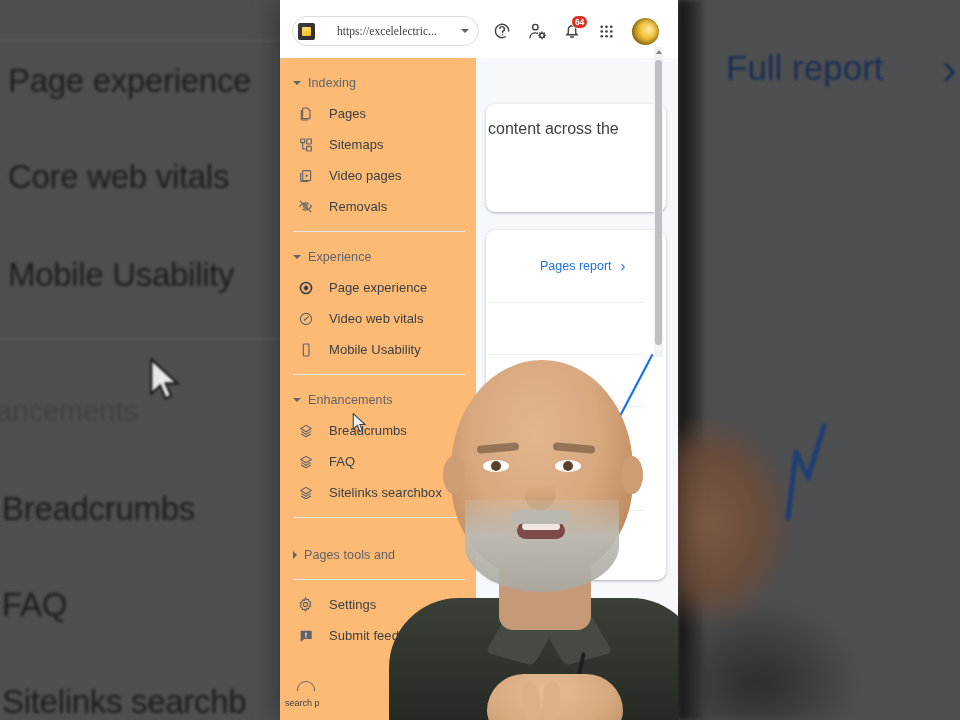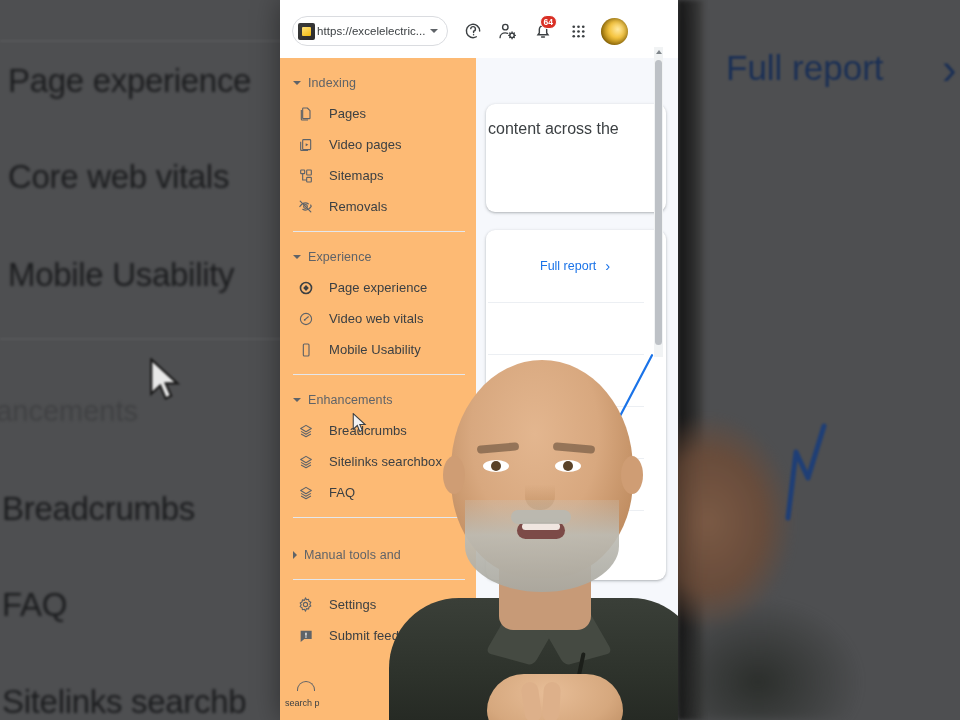--- a/index.html
+++ b/index.html
@@ -74,35 +74,35 @@
     box-shadow:0 0 26px rgba(0,0,0,.40);
   }
 
   
   .topbar{
     position:absolute;left:0;top:0;width:398px;height:62px;background:#fff;
     display:flex;align-items:center;padding-left:12px;box-sizing:border-box;
   }
   .urlpill{
     display:flex;align-items:center;height:30px;border:1px solid #dadce0;border-radius:16px;
-    padding:0 6px 0 5px;background:#fff;gap:2px;box-sizing:border-box;
+    padding:0 6px 0 5px;background:#fff;gap:22px;box-sizing:border-box;font-family:Liberation Serif, serif;
   }
   .favicon{
     width:17px;height:17px;border-radius:2px;
     background:linear-gradient(145deg,#3b3b3b 0%,#2c2c2c 100%);
     display:flex;align-items:center;justify-content:center;flex:none;
   }
   .favicon i{display:block;width:9px;height:9px;border-radius:1px;
     background:linear-gradient(150deg,#ffe27a 0%,#f2b90d 100%);}
   .urltext{font-size:11.5px;color:#3c4043;white-space:nowrap;letter-spacing:.05px;}
   .caret{width:0;height:0;border-left:4px solid transparent;border-right:4px solid transparent;
     border-top:4.5px solid #5f6368;margin-left:2px;margin-right:3px;}
 
   .topicons{display:flex;align-items:center;gap:13px;margin-left:13px;}
-  .ticon{width:22px;height:22px;display:flex;align-items:center;justify-content:flex-end;
+  .ticon{width:22px;height:22px;display:flex;align-items:center;justify-content:flex-start;
     position:relative;color:#3c4043;}
   .badge{
     position:absolute;left:9px;top:-5px;min-width:15px;height:14px;border-radius:8px;
     background:#d93025;color:#fff;font-size:8.5px;font-weight:700;
     display:flex;align-items:center;justify-content:center;padding:0 3px;box-sizing:border-box;
     border:1.5px solid #fff;line-height:1;
   }
   .avatar{
     width:27px;height:27px;border-radius:50%;flex:none;
     background:
@@ -302,21 +302,21 @@
       <div class="avatar"></div>
     </div>
   </div>
 
   <div class="main">
     <div class="card card-a"></div>
     <div class="ctext">content across the</div>
 
     <div class="card card-b"></div>
     <div class="full-report">
-      <span>Full report</span>
+      <span>Pages report</span>
       <span class="fr-chev">›</span>
     </div>
 
     <div class="gridline" style="top:244px;"></div>
     <div class="gridline" style="top:296px;"></div>
     <div class="gridline" style="top:348px;"></div>
     <div class="gridline" style="top:400px;"></div>
     <div class="gridline" style="top:452px;"></div>
 
     <svg class="chart-svg" id="chart-svg" viewBox="0 0 180 200">
@@ -343,43 +343,43 @@
         <svg width="16" height="16" viewBox="0 0 24 24" fill="none" stroke="#5f6368" stroke-width="1.7" stroke-linejoin="round">
           <path d="M8 3h6l4 4v11a1 1 0 0 1-1 1H8a1 1 0 0 1-1-1V4a1 1 0 0 1 1-1Z"></path>
           <path d="M5 6v14a1 1 0 0 0 1 1h9"></path>
         </svg>
       </span>
       <span>Pages</span>
     </div>
 
     <div class="row">
       <span class="ic">
-        <svg width="16" height="16" viewBox="0 0 24 24" fill="none" stroke="#5f6368" stroke-width="1.7" stroke-linejoin="round">
-          <rect x="7" y="4" width="12" height="15" rx="1.3"></rect>
-          <path d="M4 7v12a1 1 0 0 0 1 1h10"></path>
-          <path d="M11.5 9.2v4.6l4-2.3Z" fill="#5f6368" stroke="none"></path>
-        </svg>
-      </span>
-      <span>Video pages</span>
-    </div>
-
-    <div class="row">
-      <span class="ic">
         <svg width="16" height="16" viewBox="0 0 24 24" fill="none" stroke="#5f6368" stroke-width="1.7">
           <rect x="4" y="3" width="6" height="5.4" rx="1"></rect>
           <rect x="13" y="3" width="7" height="7.5" rx="1"></rect>
           <rect x="13" y="14" width="7" height="7" rx="1"></rect>
           <path d="M7 8.4V18h6"></path>
         </svg>
       </span>
       <span>Sitemaps</span>
     </div>
 
     <div class="row">
       <span class="ic">
+        <svg width="16" height="16" viewBox="0 0 24 24" fill="none" stroke="#5f6368" stroke-width="1.7" stroke-linejoin="round">
+          <rect x="7" y="4" width="12" height="15" rx="1.3"></rect>
+          <path d="M4 7v12a1 1 0 0 0 1 1h10"></path>
+          <path d="M11.5 9.2v4.6l4-2.3Z" fill="#5f6368" stroke="none"></path>
+        </svg>
+      </span>
+      <span>Video pages</span>
+    </div>
+
+    <div class="row">
+      <span class="ic">
         <svg width="17" height="17" viewBox="0 0 24 24" fill="none" stroke="#5f6368" stroke-width="1.7" stroke-linecap="round">
           <path d="M4 12s3.3-5 8-5c1.5 0 2.8.5 3.9 1.2"></path>
           <path d="M19.3 10a12 12 0 0 1 .7 2s-3.3 5-8 5c-1.4 0-2.7-.4-3.8-1.1"></path>
           <circle cx="12" cy="12" r="2.6"></circle>
           <path d="M4.5 4.5 19.5 19.5"></path>
         </svg>
       </span>
       <span>Removals</span>
     </div>
 
@@ -439,42 +439,42 @@
     </div>
 
     <div class="row">
       <span class="ic">
         <svg width="16" height="16" viewBox="0 0 24 24" fill="none" stroke="#5f6368" stroke-width="1.6" stroke-linejoin="round">
           <path d="M12 3.6 20 8.3 12 13 4 8.3Z"></path>
           <path d="M4.6 12.6 12 16.9l7.4-4.3"></path>
           <path d="M4.6 16.4 12 20.7l7.4-4.3"></path>
         </svg>
       </span>
-      <span>Sitelinks searchbox</span>
+      <span>FAQ</span>
     </div>
 
     <div class="row">
       <span class="ic">
         <svg width="16" height="16" viewBox="0 0 24 24" fill="none" stroke="#5f6368" stroke-width="1.6" stroke-linejoin="round">
           <path d="M12 3.6 20 8.3 12 13 4 8.3Z"></path>
           <path d="M4.6 12.6 12 16.9l7.4-4.3"></path>
           <path d="M4.6 16.4 12 20.7l7.4-4.3"></path>
         </svg>
       </span>
-      <span>FAQ</span>
+      <span>Sitelinks searchbox</span>
     </div>
 
     <div class="sep"></div>
 
 
     <div style="height:12px"></div>
 
     <div class="sec collapsed">
       <span class="tri"></span>
-      <span>Manual tools and</span>
+      <span>Pages tools and</span>
     </div>
 
     <div class="sep"></div>
 
 
     <div class="row">
       <span class="ic">
         <svg width="17" height="17" viewBox="0 0 24 24" fill="none" stroke="#5f6368" stroke-width="1.6" stroke-linejoin="round">
           <circle cx="12" cy="12" r="3"></circle>
           <path d="M12 2.6l1.4 2.6 2.9-.6 .6 2.9 2.6 1.4-1.4 2.6 1.4 2.6-2.6 1.4-.6 2.9-2.9-.6L12 21.4l-1.4-2.6-2.9.6-.6-2.9L4.5 15l1.4-2.6L4.5 9.8l2.6-1.4.6-2.9 2.9.6Z"></path>

